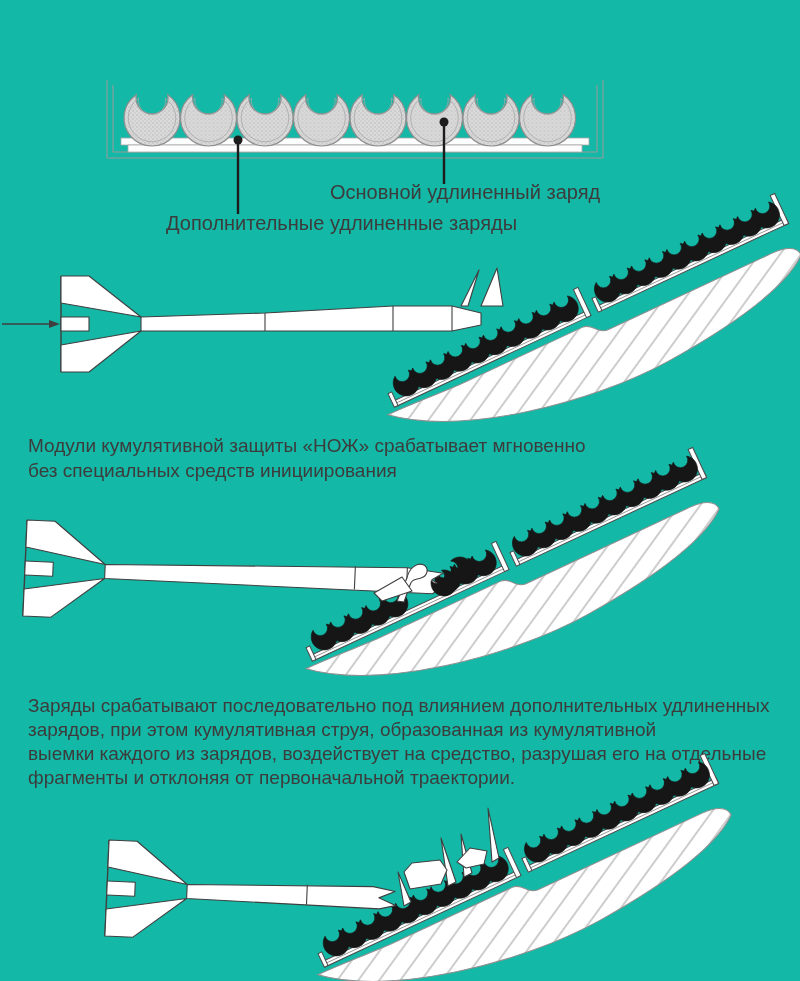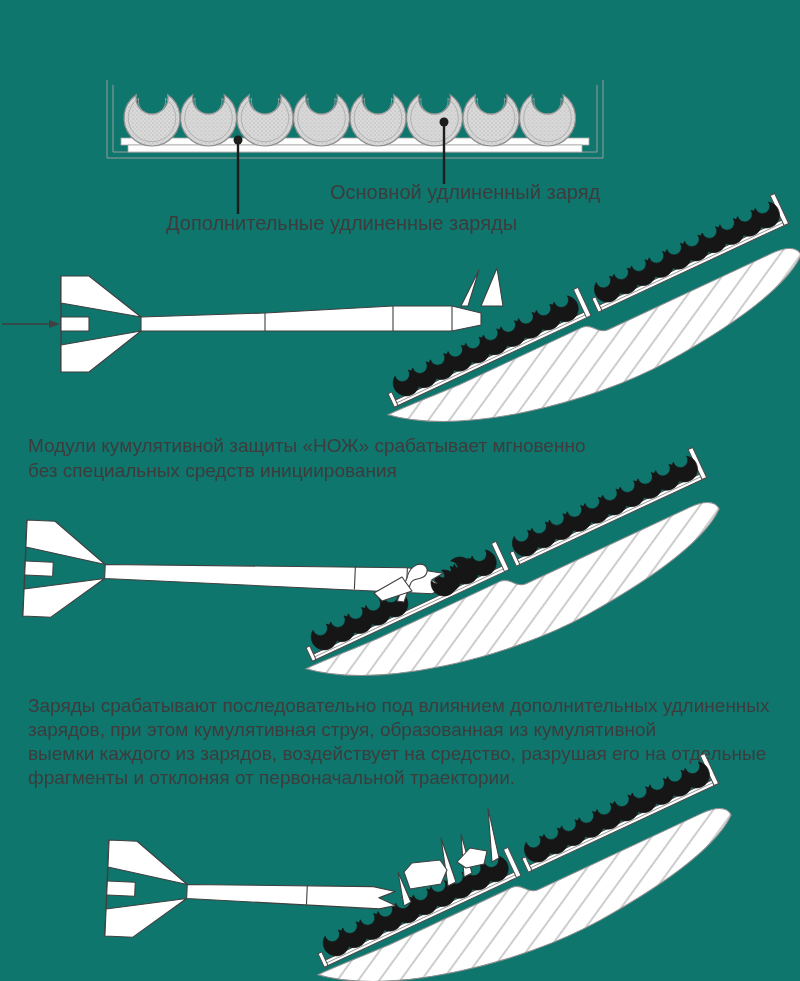--- a/index.html
+++ b/index.html
@@ -1,16 +1,16 @@
 <!DOCTYPE html>
 <html><head>
 <meta charset="utf-8">
 <style>
   html,body { margin:0; padding:0; background:#fff; }
-  .page { position:relative; width:800px; height:981px; background:#0f766e;
+  .page { position:relative; width:800px; height:981px; background:#14b8a6;
           font-family:"Liberation Sans", sans-serif; overflow:hidden; }
   svg { display:block; }
   .ln   { stroke:#3f3f3f; stroke-width:1.1; fill:none; stroke-linejoin:round; }
   .wln  { fill:#ffffff; stroke:#3f3f3f; stroke-width:1.1; stroke-linejoin:round; }
   .soft { stroke:#9b9b9b; stroke-width:1; fill:none; }
   .strip{ fill:#fdfdfd; stroke:#a9a9a9; stroke-width:0.8; }
   .callout { stroke:#1c1c1c; stroke-width:2.4; }
   .dot  { fill:#1c1c1c; }
   text.lbl { font-size:20px; fill:#3c3c3c; }
   text.cap { font-size:19px; fill:#3c3c3c; }

